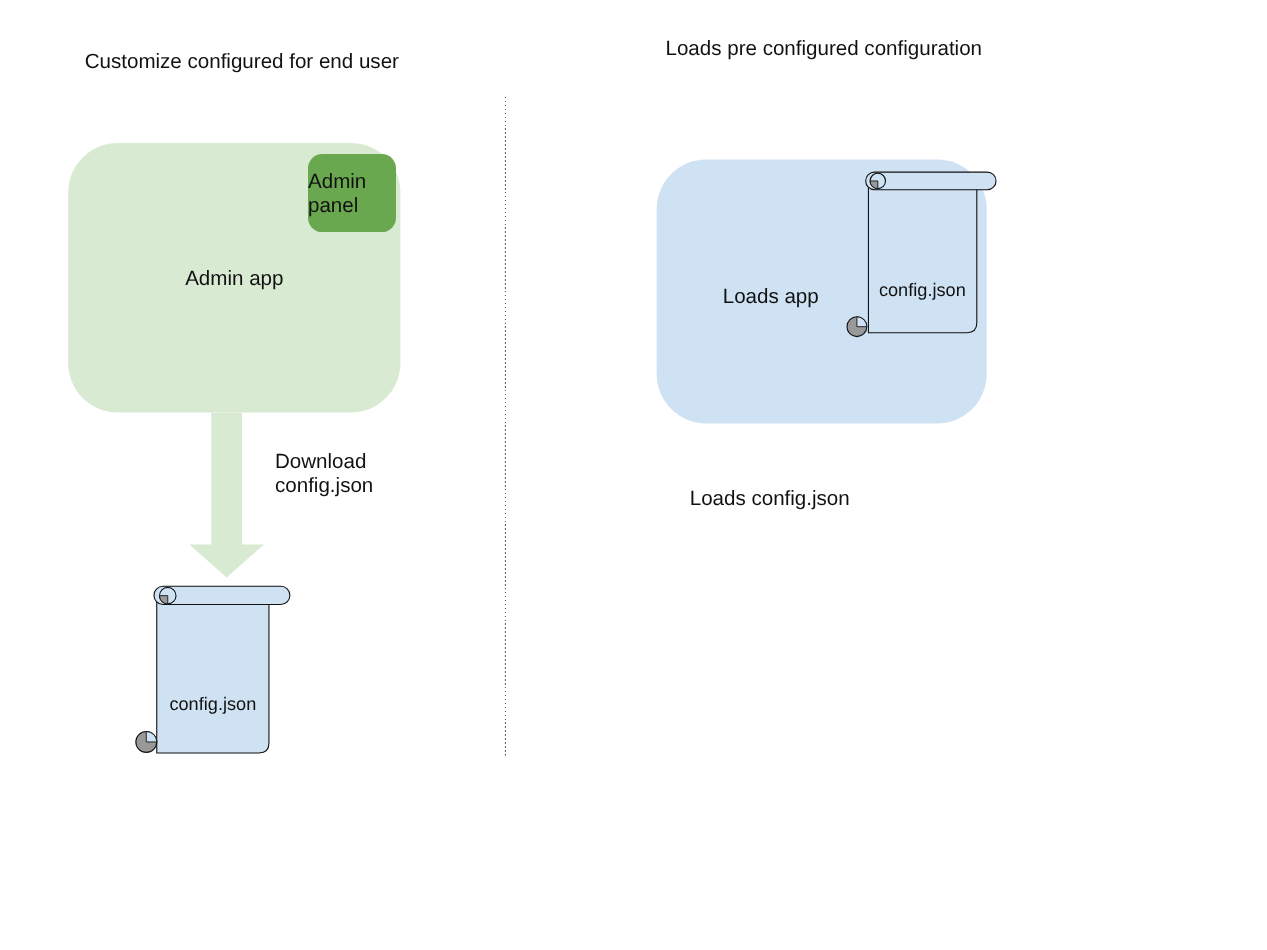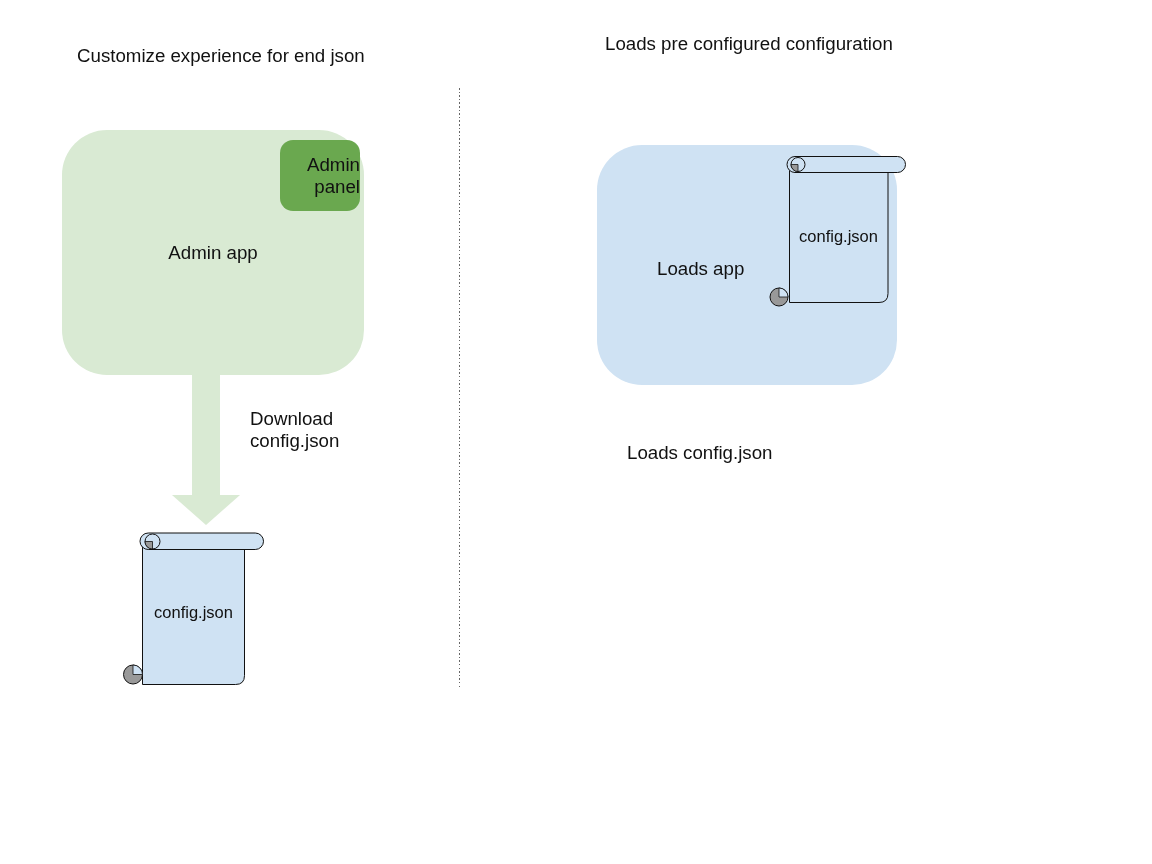--- a/index.html
+++ b/index.html
@@ -1,36 +1,36 @@
 <!DOCTYPE html>
 <html><head>
 <meta charset="utf-8">
 <style>
   html,body { margin:0; padding:0; background:#ffffff; }
   .canvas {
     position:relative; width:1152px; height:864px; background:#ffffff;
     font-family:"Liberation Sans", sans-serif; color:#111111; overflow:hidden;
   }
   .t { position:absolute; font-size:18.7px; line-height:22px; color:#111111; white-space:pre-line; }
-  .small { font-size:16.5px; line-height:20px; }
+  .small { font-size:16.5px; line-height:20px;margin-top:28px; }
 
   .divider {
     position:absolute; left:459px; top:88px; width:1px; height:599px;
     background-image:repeating-linear-gradient(180deg,#666666 0 1.5px,transparent 1.5px 3.6px);
   }
 
   .admin-app-box {
     position:absolute; left:62px; top:130px; width:302px; height:245px;
     background:#d9ead3; border-radius:45px;
   }
   .admin-panel {
     position:absolute; left:280px; top:140px; width:80px; height:71px;
     background:#6aa84f; border-radius:13px;
     display:flex; align-items:center; justify-content:center;
-    font-size:18.7px; line-height:22px; text-align:right; color:#111111;
+    font-size:18.7px; line-height:22px; text-align:left; color:#111111;
   }
   .admin-app-label { left:62px; top:242px; width:302px; text-align:center; }
 
   .arrow-svg { position:absolute; left:170px; top:375px; width:72px; height:151px; }
   .arrow-label { left:250px; top:408px; width:120px; }
 
   .scroll-svg-left  { position:absolute; left:119px; top:531px; width:148px; height:157px; }
   .scroll-label-left { left:142px; top:602px; width:103px; text-align:center; }
 
   .demo-app-box {
@@ -44,21 +44,21 @@
 
   .caption-right { left:627px; top:442px; }
   .title-left  { left:77px;  top:45px; }
   .title-right { left:605px; top:33px; }
 </style>
 </head>
 <body>
 
 <div class="canvas">
 
-  <div class="t title-left">Customize experience for end json</div>
+  <div class="t title-left">Customize configured for end user</div>
   <div class="t title-right">Loads pre configured configuration</div>
 
   <div class="divider"></div>
 
   <div class="admin-app-box"></div>
   <div class="admin-panel">
     <span>Admin panel</span>
   </div>
   <div class="t admin-app-label">Admin app</div>
 

